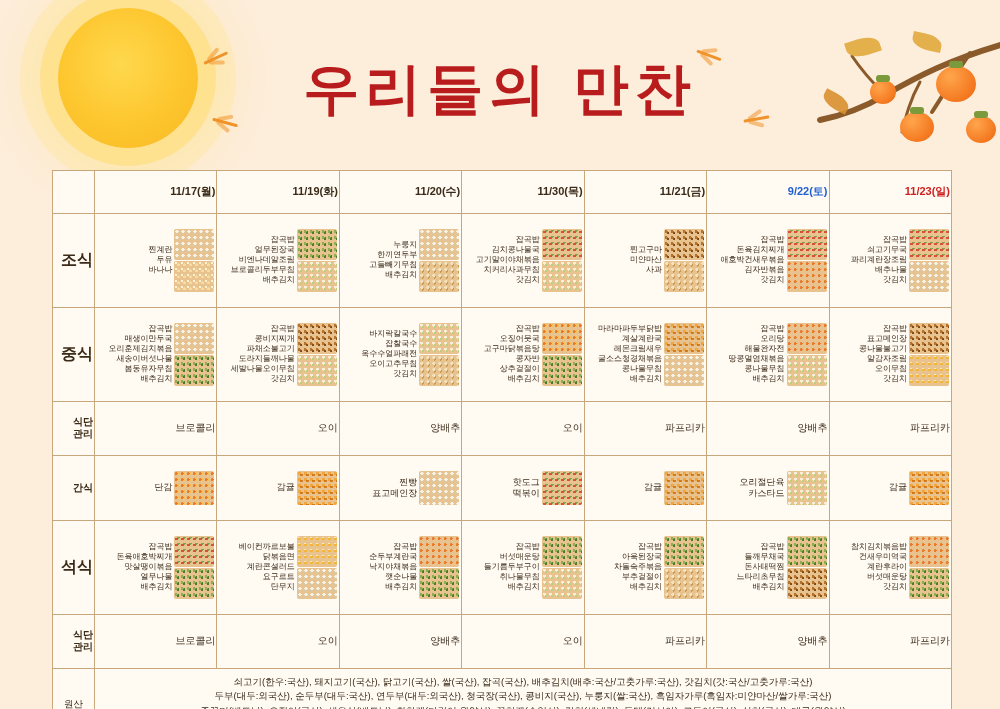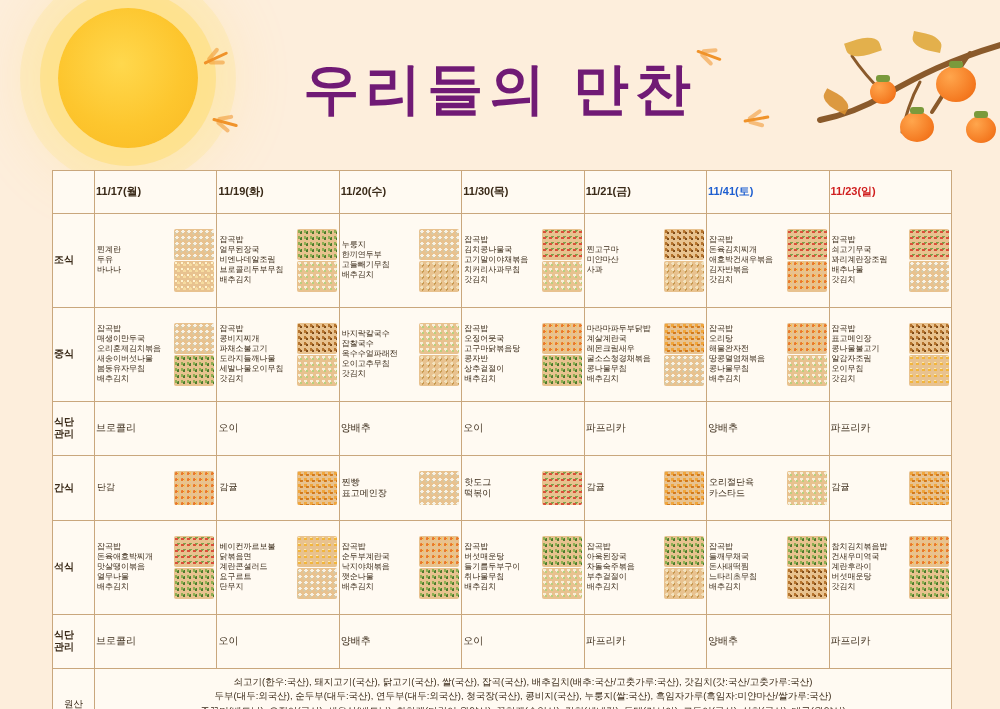--- a/index.html
+++ b/index.html
@@ -39,50 +39,50 @@
   }
   .dragonfly { position: absolute; }
   .dragonfly .body { position: absolute; width: 26px; height: 3px; background: #f0932a; border-radius: 2px; }
   .dragonfly .wing { position: absolute; width: 16px; height: 4px; background: rgba(240,147,42,0.55); border-radius: 3px; }
 
   .title {
     position: absolute; left: 0; right: 0; top: 52px;
     text-align: center;
     font-family: "Liberation Sans", sans-serif;
     font-size: 56px; font-weight: bold;
-    color: #701a75;
+    color: #b91c1c;
     letter-spacing: 6px;
   }
 
   
   .sheet {
     position: absolute; left: 52px; top: 170px; width: 900px;
   }
   table {
     width: 100%;
     border-collapse: collapse;
     background: #fffaf2;
     table-layout: fixed;
   }
   td, th {
     border: 1px solid #c9a77d;
     font-size: 8px;
     color: #3a2a18;
-    text-align: left;
+    text-align: right;
     vertical-align: middle;
     padding: 14px 1px;
     line-height: 1.25;
   }
   thead th {
     height: 26px;
     font-size: 11px;
     font-weight: bold;
     background: #fffaf2;
   }
-  .col-label { width: 42px; font-size: 10px; font-weight: bold; }
+  .col-label { width: 42px; font-size: 16px; font-weight: bold; }
   .sat { color: #1f5fd0; }
   .sun-day { color: #d01f1f; margin-top: 8px; }
 
   .meal-row td { height: 72px; }
   .mgmt-row td { height: 22px; font-size: 10px; }
   .snack-row td { height: 42px; font-size: 10px; }
 
   .cell {
     display: flex; align-items: center; justify-content: space-between;
     gap: 2px; height: 100%; padding: 1px;
@@ -174,21 +174,21 @@
       <col span="7">
     </colgroup>
     <thead>
       <tr>
         <th></th>
         <th>11/17(월)</th>
         <th>11/19(화)</th>
         <th>11/20(수)</th>
         <th>11/30(목)</th>
         <th>11/21(금)</th>
-        <th class="sat">11/41(토)</th>
+        <th class="sat">9/22(토)</th>
         <th class="sun-day">11/23(일)</th>
       </tr>
     </thead>
     <tbody>
 
       <tr class="meal-row">
         <td class="col-label">조식</td>
         <td>
           <div class="cell">
             <div class="menu">찐계란

